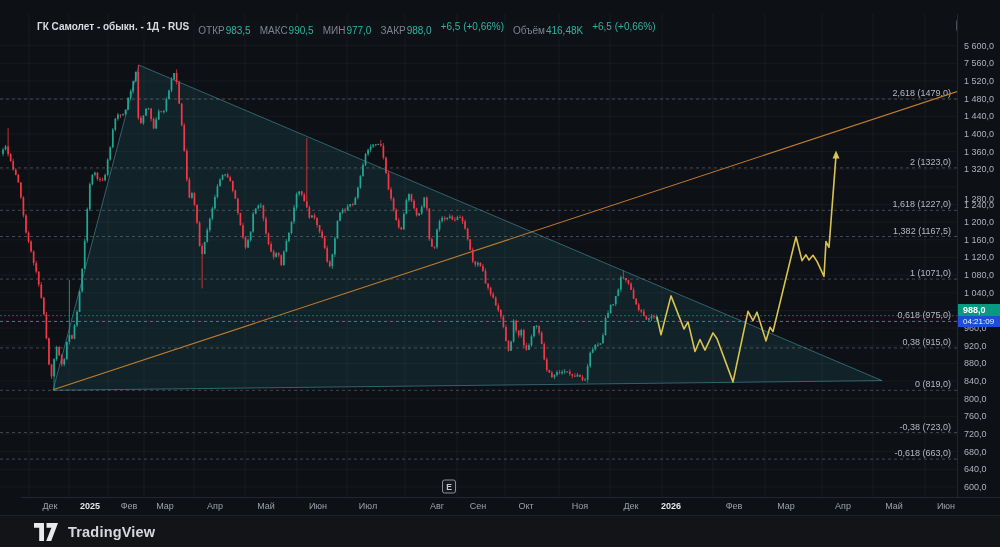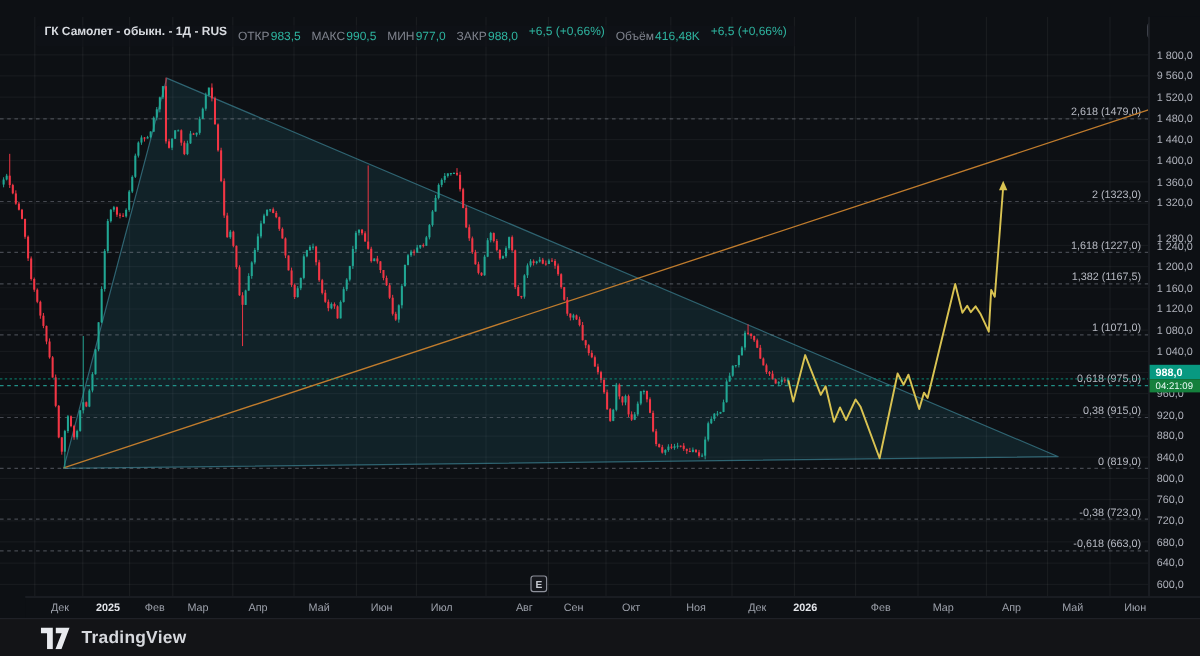--- a/index.html
+++ b/index.html
@@ -24,21 +24,21 @@
   #rub-btn{position:absolute;left:956px;top:4px;width:33px;height:15px;border:1px solid #4a4e57;
     border-radius:4px;background:#181a1f;color:#d1d4dc;font-size:9px;font-weight:600;
     display:flex;align-items:center;justify-content:center;box-sizing:border-box;}
   
   #price-axis{position:absolute;left:957px;top:0;width:43px;height:483px;border-left:1px solid #23262e;
     box-sizing:border-box;background:#0d1014;}
   .ptick{position:absolute;left:6px;color:#aeb1ba;font-size:9px;line-height:10px;white-space:nowrap;}
   #price-badge{position:absolute;left:0;width:43px;z-index:3;}
   #price-badge .pb-price{background:#089981;color:#fff;font-size:9px;font-weight:700;
     line-height:12px;padding-left:5px;}
-  #price-badge .pb-count{background:#15803d;color:#eafaf6;font-size:8px;line-height:11px;padding-left:5px;}
+  #price-badge .pb-count{background:#1d4ed8;color:#eafaf6;font-size:8px;line-height:11px;padding-left:5px;}
   
   #time-axis{position:absolute;left:0;top:483px;width:1000px;height:18px;border-top:1px solid #23262e;
     box-sizing:border-box;background:#0d1014;margin-left:21px;}
   .ttick{position:absolute;top:0;width:36px;text-align:center;color:#9ca0aa;font-size:9px;line-height:17px;}
   .ttick.year{color:#e2e4e9;font-weight:600;}
   
   #footer{position:absolute;left:0;top:515px;width:1000px;height:32px;background:#131417;
     border-top:1px solid #1f2127;box-sizing:border-box;display:flex;align-items:center;padding-left:12px;}
   #tv-logo{margin-left:22px;display:flex;align-items:center;gap:8px;}
   #tv-brand{color:#d6d8dd;font-size:14.5px;font-weight:700;letter-spacing:.2px;}
@@ -671,22 +671,22 @@
         <span class="lbl">Объём</span>
         <span class="val">416,48K</span>
       </span>
       <span class="chg">+6,5 (+0,66%)</span>
     </div>
 
     <div id="rub-btn">RUB</div>
 
     <div id="price-axis">
       <div id="price-ticks">
-          <div class="ptick" style="top: 26.7px;">1 800,0</div>
-          <div class="ptick" style="top: 44.348px;">9 560,0</div>
+          <div class="ptick" style="top: 26.7px;">5 600,0</div>
+          <div class="ptick" style="top: 44.348px;">7 560,0</div>
           <div class="ptick" style="top: 61.996px;">1 520,0</div>
           <div class="ptick" style="top: 79.644px;">1 480,0</div>
           <div class="ptick" style="top: 97.292px;">1 440,0</div>
           <div class="ptick" style="top: 114.94px;">1 400,0</div>
           <div class="ptick" style="top: 132.588px;">1 360,0</div>
           <div class="ptick" style="top: 150.236px;">1 320,0</div>
           <div class="ptick" style="top: 180px;">1 280,0</div>
           <div class="ptick" style="top: 185.532px;">1 240,0</div>
           <div class="ptick" style="top: 203.18px;">1 200,0</div>
           <div class="ptick" style="top: 220.828px;">1 160,0</div>

